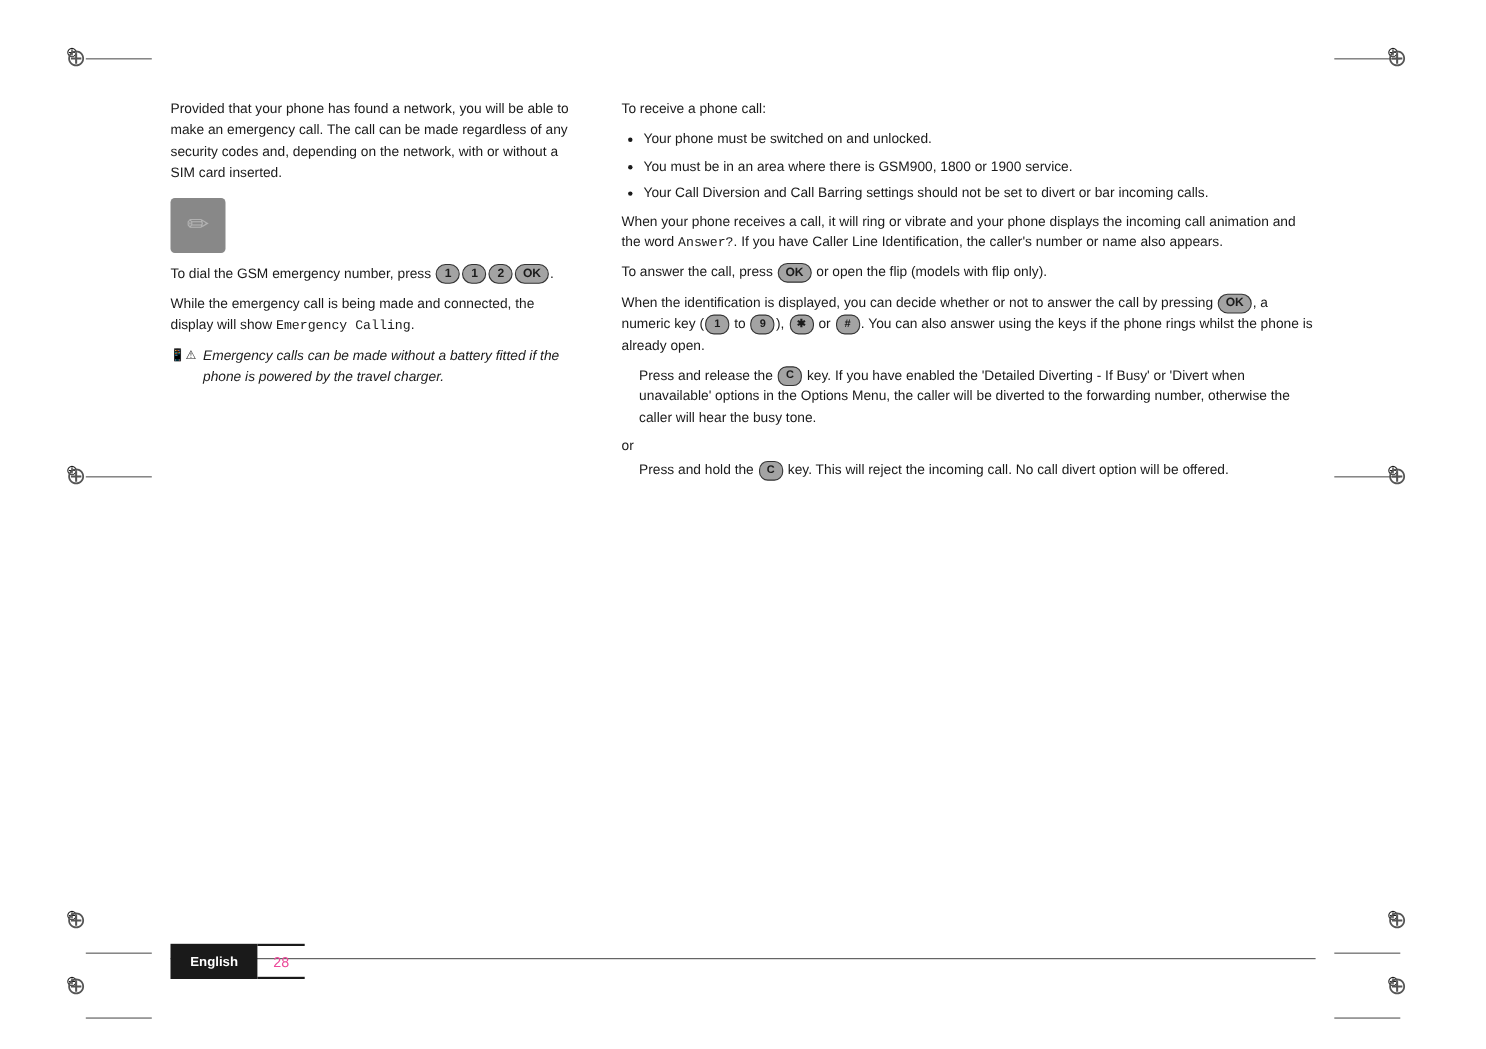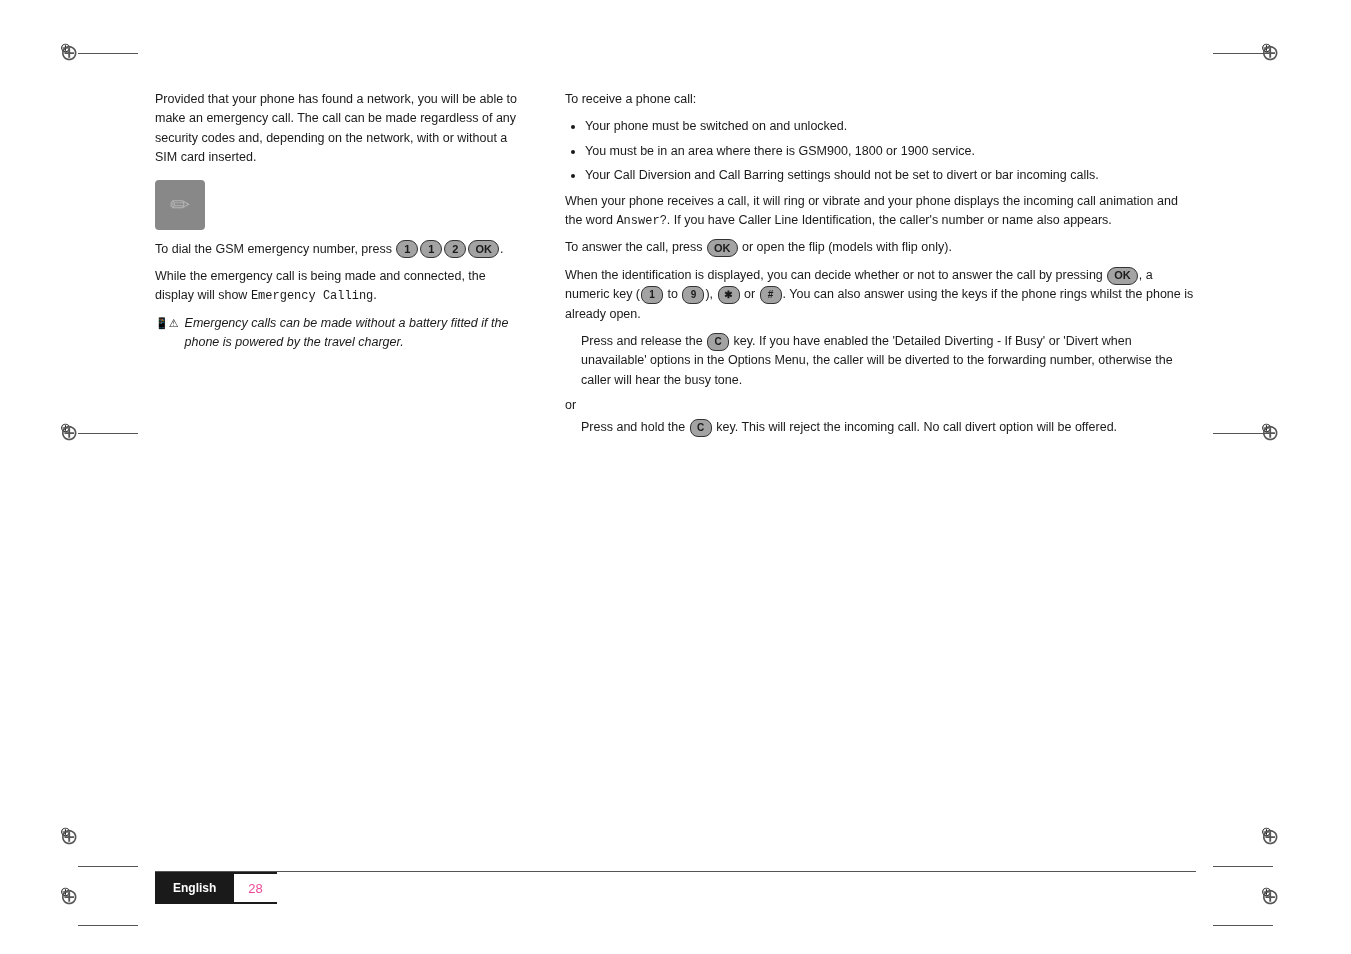--- a/index.html
+++ b/index.html
@@ -149,21 +149,21 @@
 
     .bullet-list li {
       font-size: 12.5px;
       line-height: 1.55;
       margin-bottom: 5px;
     }
 
     
     .footer {
       position: absolute;
-      bottom: 50px;
+      bottom: 64px;
       left: 155px;
       display: flex;
       align-items: flex-start;
       gap: 0;
     }
 
     .footer-badge {
       background: #1a1a1a;
       color: white;
       font-weight: bold;

